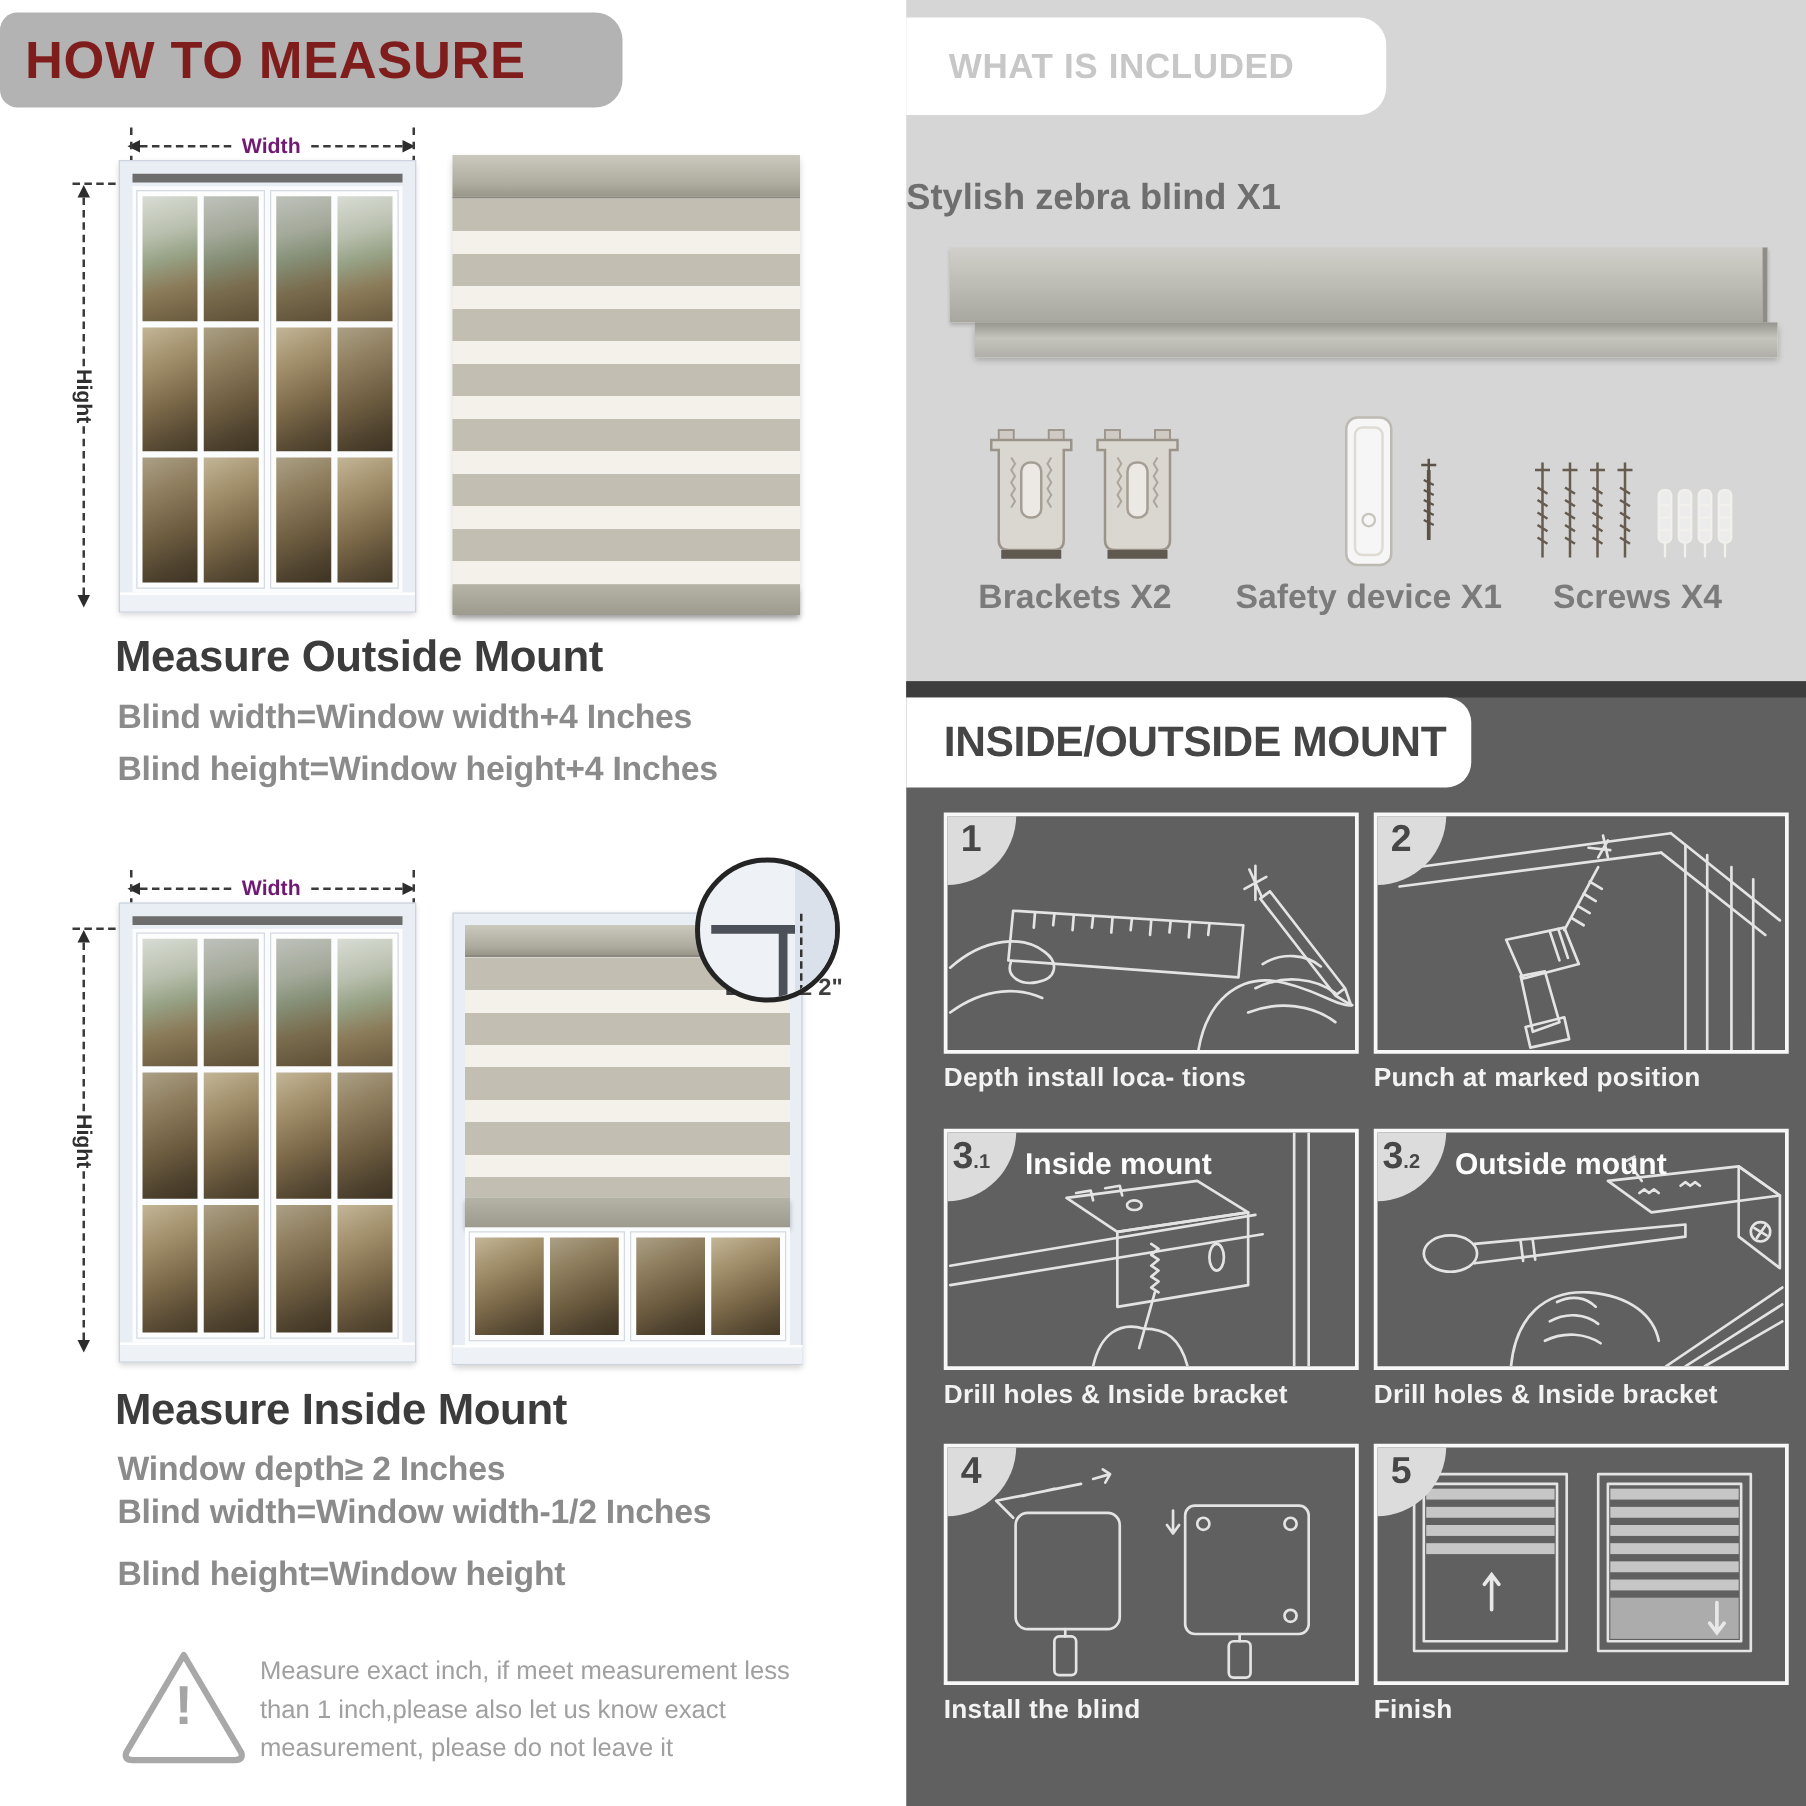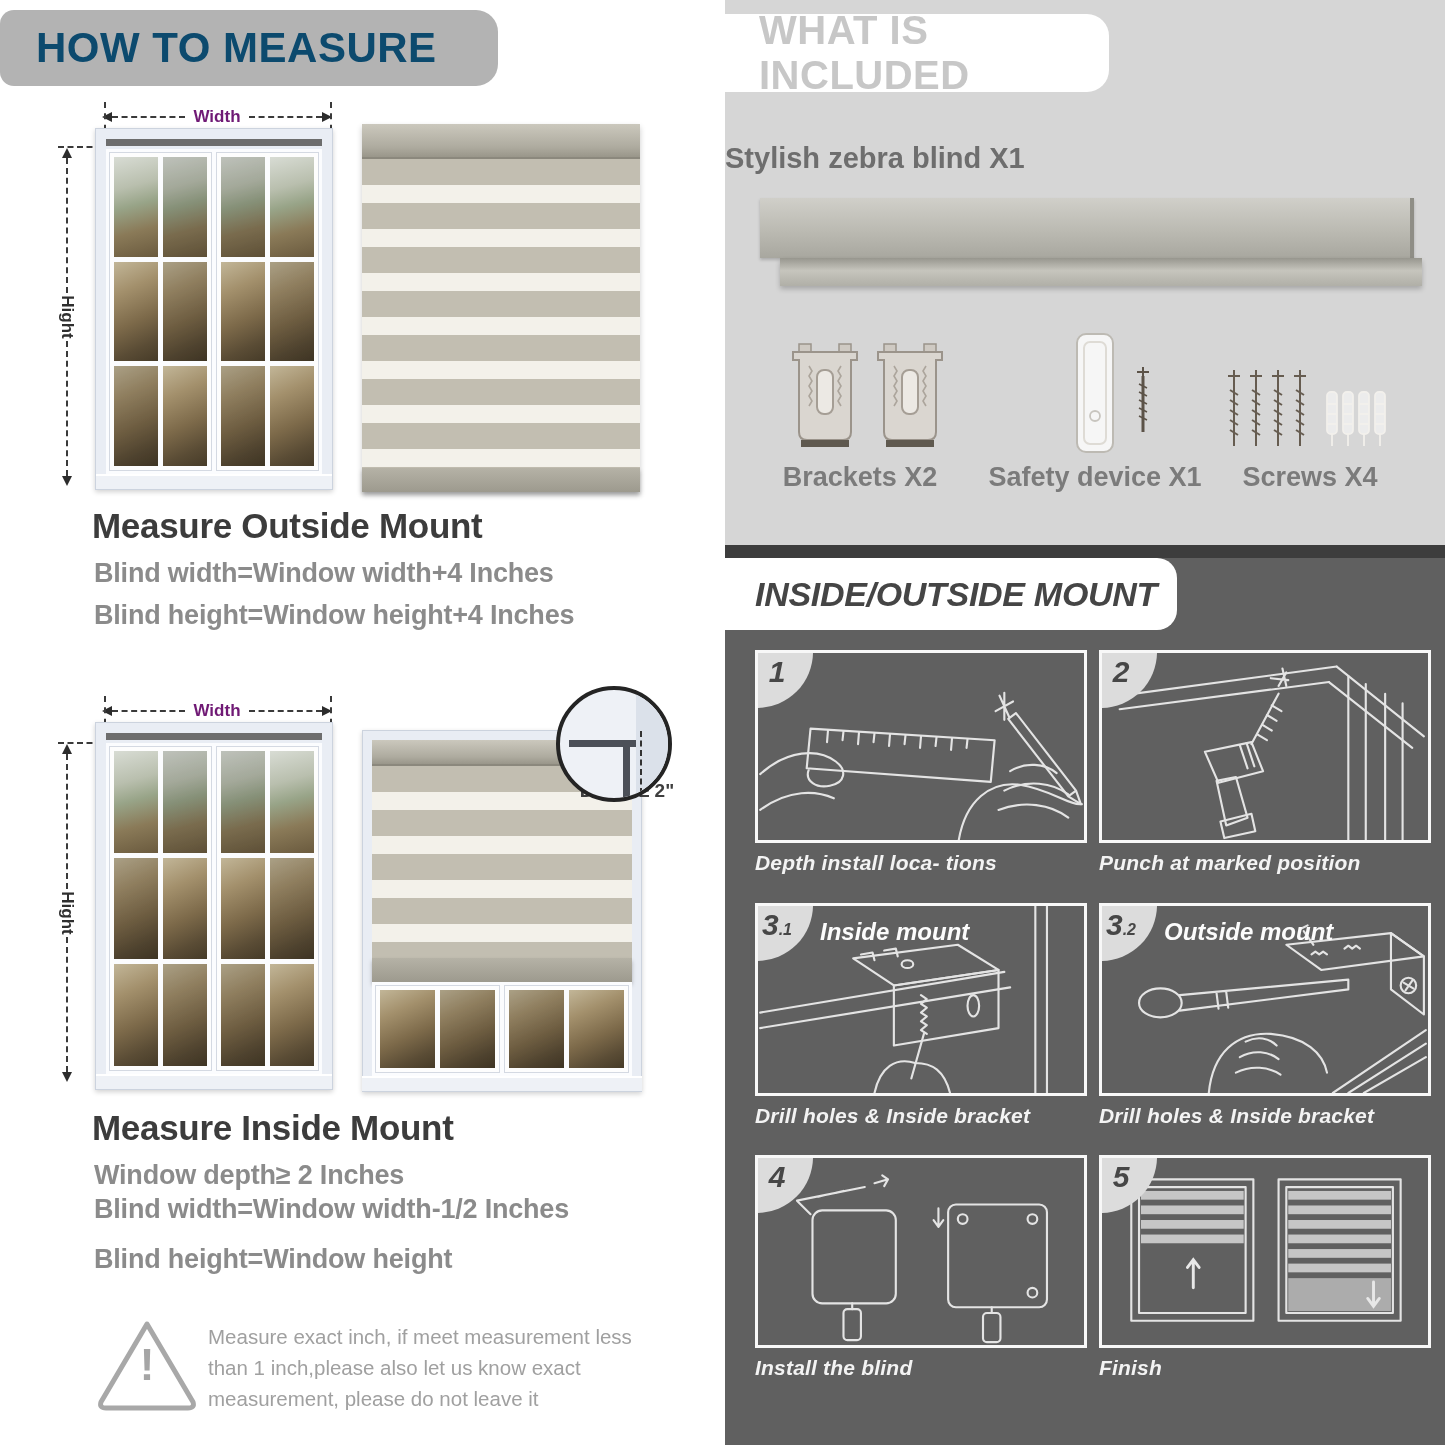--- a/index.html
+++ b/index.html
@@ -2,21 +2,21 @@
 <html><head>
 <meta charset="utf-8">
 <style>
   html,body{margin:0;padding:0;}
   body{font-family:"Liberation Sans",sans-serif;background:#fff;}
   .page{position:relative;width:1445px;height:1445px;background:#ffffff;overflow:hidden;}
 
   
   .hdr-left{position:absolute;left:0;top:10px;width:498px;height:76px;background:#b3b3b3;
     border-radius:14px 22px 22px 14px;display:flex;align-items:center;}
-  .hdr-left span{color:#0c4a6e;font-size:42px;font-weight:700;letter-spacing:.5px;padding-left:36px;}
+  .hdr-left span{color:#7f1d1d;font-size:42px;font-weight:700;letter-spacing:.5px;padding-left:20px;}
 
   
   .win{position:absolute;background:#e9edf4;border:1px solid #ccd3de;box-shadow:0 2px 5px rgba(0,0,0,.18);
     display:flex;flex-direction:column;padding:10px 10px 0 10px;box-sizing:border-box;}
   .win-top{height:7px;background:#6d6d6d;margin-bottom:3px;}
   .doors{flex:1;display:flex;gap:6px;background:#fbfcfe;padding:4px;}
   .door{flex:1;display:grid;grid-template-rows:repeat(3,1fr);grid-template-columns:repeat(2,1fr);
     gap:5px;border:4px solid #fdfdfd;outline:1px solid #d4d9e2;}
   .pane{background:linear-gradient(155deg,#c2b698 0%,#a3906c 28%,#7d6a4a 58%,#5a4c35 82%,#463b28 100%);}
   .pane.sky{background:linear-gradient(165deg,#d8dcd4 0%,#b9bfae 30%,#98a488 48%,#8a7a58 72%,#6a5a3e 100%);}
@@ -68,33 +68,33 @@
   .warn-tri{position:absolute;left:95px;top:1316px;width:104px;height:96px;}
   .warn-bang{position:absolute;left:95px;top:1340px;width:104px;text-align:center;
     font-size:44px;font-weight:700;color:#a5a5a5;}
   .warn-text{position:absolute;left:208px;top:1322px;width:445px;font-size:20.5px;font-weight:500;
     color:#a0a0a0;line-height:1.5;}
 
   
   .sec-included{position:absolute;left:725px;top:0;width:720px;height:545px;background:#d6d6d6;}
   .hdr-included{position:absolute;left:0;top:14px;width:384px;height:78px;background:#ffffff;
     border-radius:0 22px 22px 0;display:flex;align-items:center;}
-  .hdr-included span{color:#c7c7c7;font-size:40px;font-weight:700;letter-spacing:.5px;padding-left:34px;}
+  .hdr-included span{color:#c7c7c7;font-size:28px;font-weight:700;letter-spacing:.5px;padding-left:34px;}
   .product-lbl{position:absolute;left:0;top:142px;width:100%;text-align:left;
     font-size:29px;font-weight:700;color:#6e6e6e;}
   .headrail{position:absolute;left:35px;top:198px;width:650px;height:60px;
     background:linear-gradient(180deg,#d0cfc9,#bbbab2 55%,#a8a79f);
     border-right:4px solid #8f8e86;box-shadow:0 2px 3px rgba(0,0,0,.2);}
   .headrail-lip{position:absolute;left:55px;top:258px;width:642px;height:28px;
     background:linear-gradient(180deg,#97968e,#c6c5bd 45%,#b0afa7);box-shadow:0 3px 5px rgba(0,0,0,.22);}
   .inc-graphic{position:absolute;}
   .inc-lbl{position:absolute;top:462px;text-align:center;font-size:27px;font-weight:700;color:#7b7b7b;}
 
   
-  .sec-mount{position:absolute;left:725px;top:545px;width:720px;height:900px;background:#606060;font-style:italic;}
+  .sec-mount{position:absolute;left:725px;top:545px;width:720px;height:900px;background:#606060;}
   .mount-shadow{position:absolute;left:0;top:0;width:100%;height:13px;background:#3d3d3d;}
   .hdr-mount{position:absolute;left:0;top:13px;width:452px;height:72px;background:#ffffff;
     border-radius:0 20px 20px 0;display:flex;align-items:center;}
   .hdr-mount span{color:#454545;font-size:34px;font-weight:700;letter-spacing:-.3px;padding-left:30px;}
 
   .panel{position:absolute;width:332px;height:193px;border:3px solid #f8f8f8;box-sizing:border-box;overflow:hidden;}
   .panel svg.art{position:absolute;left:0;top:0;width:100%;height:100%;}
   .badge{position:absolute;top:-1px;left:-1px;width:56px;height:56px;background:#dcdcdc;
     border-radius:0 0 100% 0;display:flex;align-items:center;justify-content:center;
     padding:0 16px 16px 0;box-sizing:border-box;}

